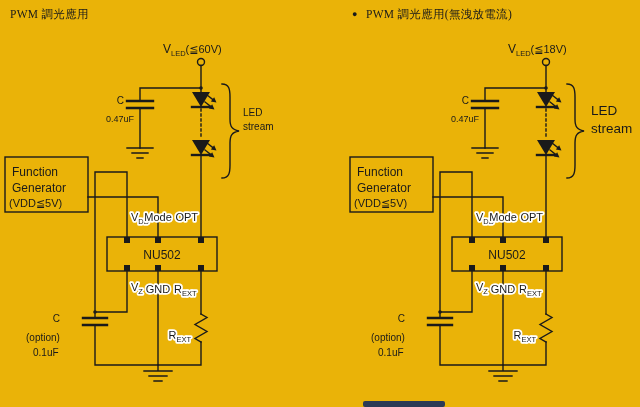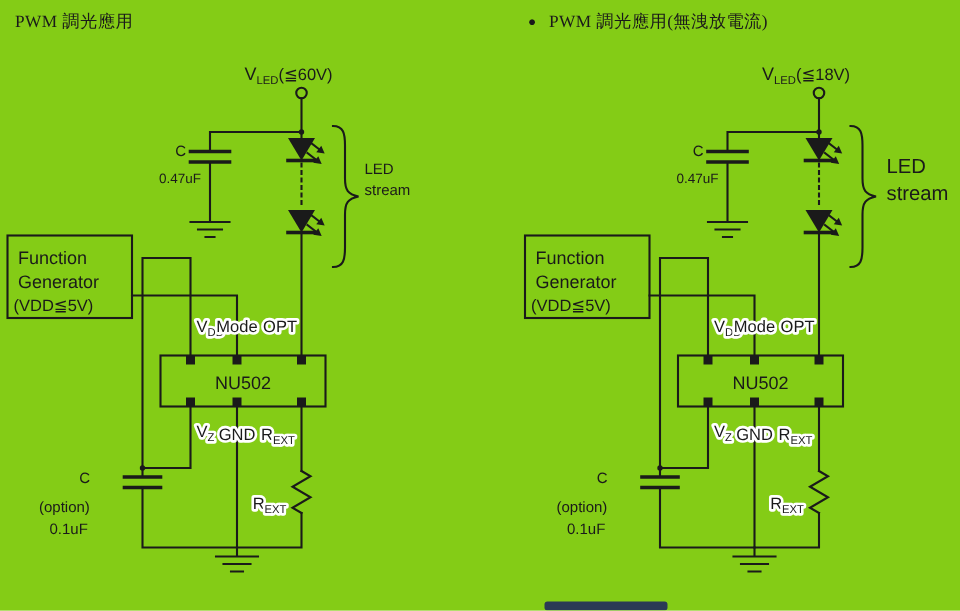--- a/index.html
+++ b/index.html
@@ -1,17 +1,17 @@
 <!DOCTYPE html>
 <html><head>
 <meta charset="utf-8">
 <style>
   html,body{margin:0;padding:0}
   body{background:#ffffff;font-family:"Liberation Sans",sans-serif}
-  .page{position:relative;width:640px;height:407px;background:#84cc16;overflow:hidden}
+  .page{position:relative;width:640px;height:407px;background:#eab308;overflow:hidden}
   svg{position:absolute;left:0;top:0}
   svg text{fill:#1a1a1a;font-family:"Liberation Sans",sans-serif}
   .serif{font-family:"Liberation Serif",serif}
   .w{stroke:#1a1a1a;stroke-width:1.4;fill:none;stroke-linecap:square}
   .w2{stroke:#1a1a1a;stroke-width:2.4;fill:none;stroke-linecap:square}
   .blk{fill:#1a1a1a}
   .dash{stroke-dasharray:2 3}
   .halo{paint-order:stroke;stroke:#ffffff;stroke-width:3.5px;stroke-linejoin:round}
   .t9{font-size:9px}
   .t10{font-size:10px}

